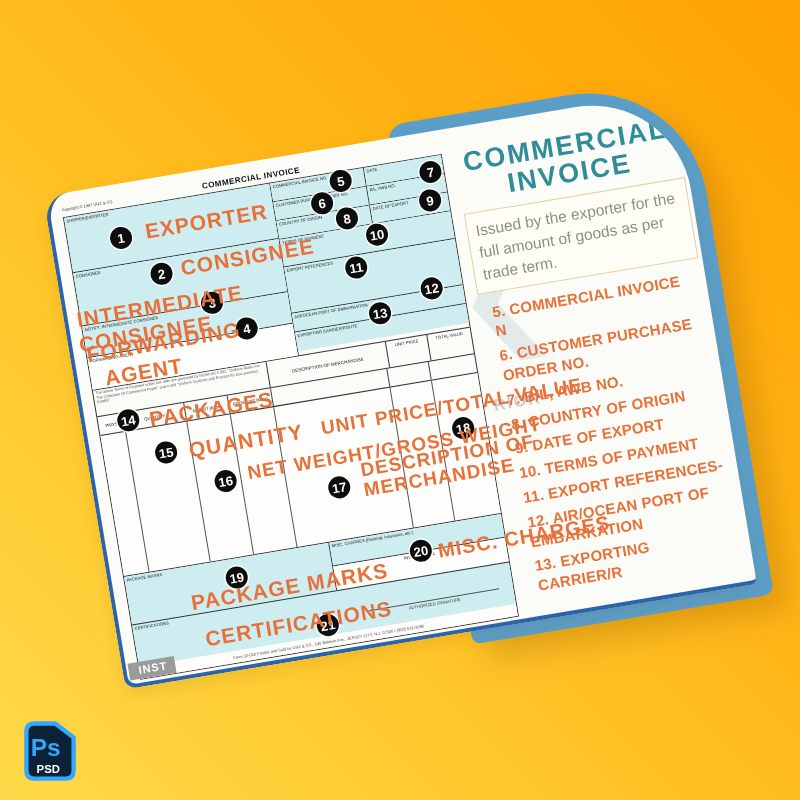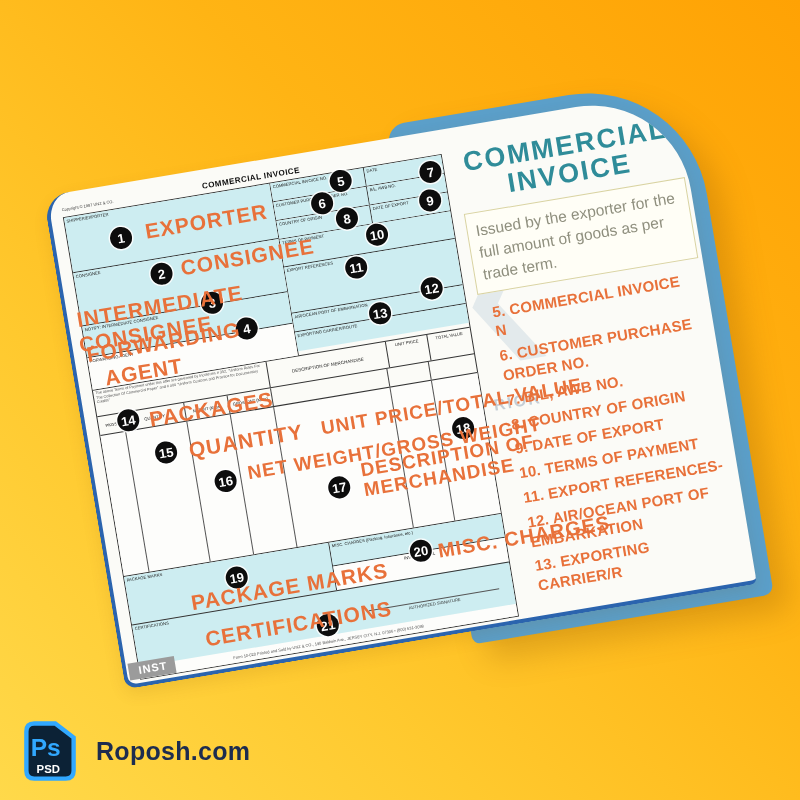--- a/index.html
+++ b/index.html
@@ -265,16 +265,15 @@
       </div>
   </div>
 
   <div class="branding">
     <svg class="psd-icon" viewBox="0 0 64 70">
       <path id="psd-shape" d="M14 3 H38 L59 19 V57 Q59 66 50 66 H14 Q5 66 5 57 V12 Q5 3 14 3 Z" stroke-width="5" fill="#0c2236" stroke="#31a8ff"></path>
       <text id="psd-ps" x="27" y="40" text-anchor="middle" font-family="Liberation Sans, sans-serif" font-size="28" font-weight="bold" fill="#31a8ff">Ps</text>
       <text id="psd-fmt" x="30" y="60" text-anchor="middle" font-family="Liberation Sans, sans-serif" font-size="13" font-weight="bold" fill="#ffffff">PSD</text>
     </svg>
     <div class="brand-text" style="color: rgb(29, 44, 79);">
-      <div>Roposh.com</div>
     </div>
   </div>
 </div>
 
 </body></html>

